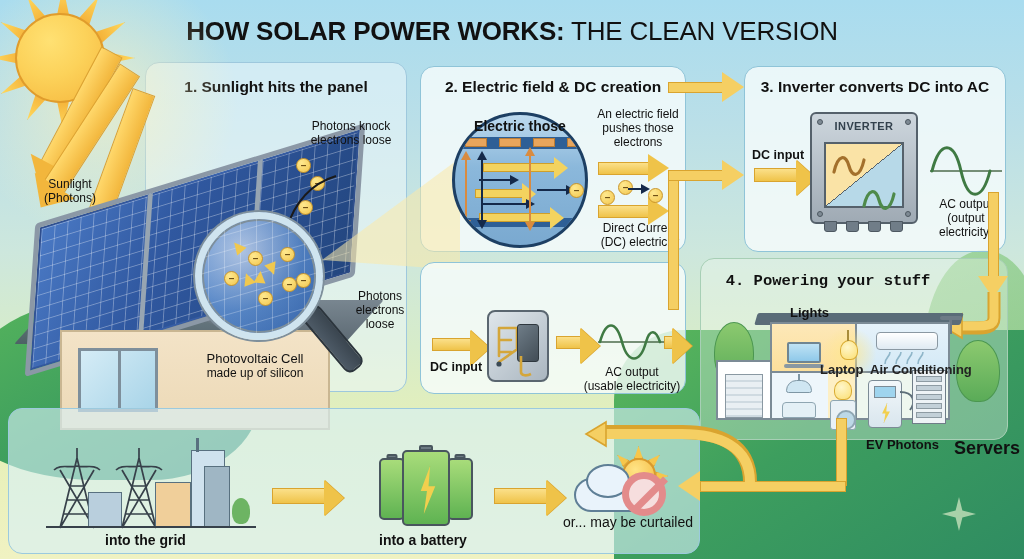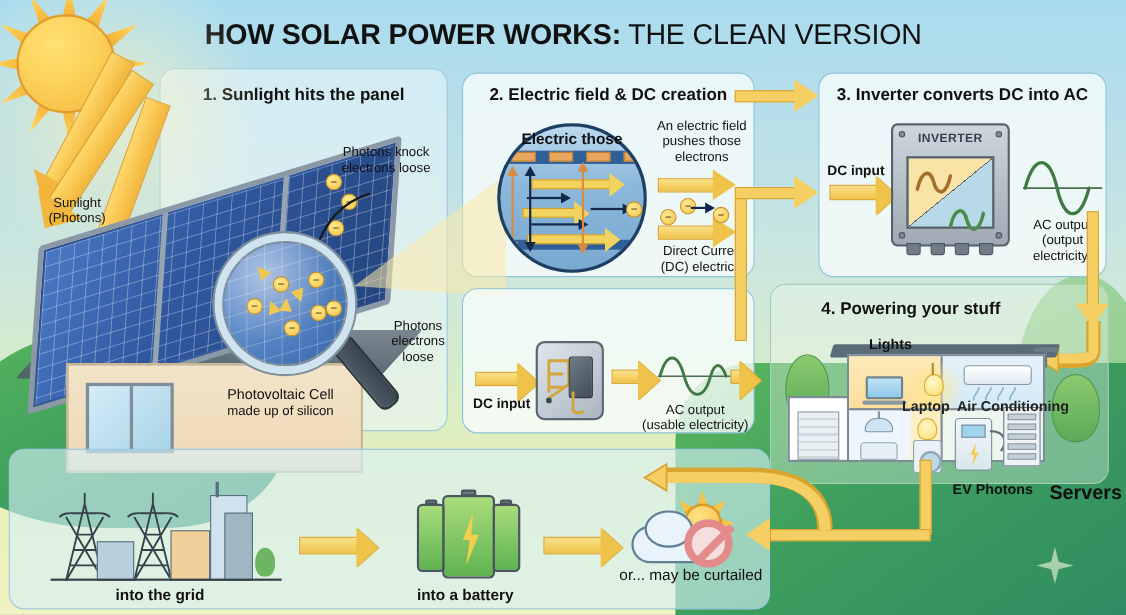--- a/index.html
+++ b/index.html
@@ -367,21 +367,21 @@
       <div class="tinyarrow" style="left:40px;top:54px;transform:rotate(160deg);"></div>
       <div class="tinyarrow" style="left:64px;top:44px;transform:rotate(-20deg);"></div>
       <div class="tinyarrow" style="left:52px;top:52px;transform:rotate(185deg);"></div>
     </div>
   </div>
 
   <div class="lbl" style="left:44px; top:178px; text-align:center;">
     <div class="b">Sunlight</div>
     <div>(Photons)</div>
   </div>
-  <div class="lbl c" style="left:296px; top:132px; width:110px;">
+  <div class="lbl c" style="left:296px; top:120px; width:110px;">
     <div>Photons knock</div>
     <div>electrons loose</div>
   </div>
   <div class="lbl c" style="left:340px; top:290px; width:80px;">
     <div class="b">Photons</div>
     <div class="b">electrons</div>
     <div>loose</div>
   </div>
   <div class="lbl c" style="left:180px; top:352px; width:150px;">
     <div class="b" style="font-size:13px">Photovoltaic Cell</div>
@@ -495,21 +495,21 @@
   <div class="lbl c" style="left:570px;top:366px;width:124px;">
     <div class="b">AC output</div>
     <div>(usable electricity)</div>
   </div>
 
   <div class="pipe pipe-v" style="left:668px;top:180px;height:130px;border-radius:0 0 0 0;"></div>
   <div class="pipe pipe-h" style="left:668px;top:170px;width:56px;"></div>
   <div class="head-r" style="left:722px;top:160px;"></div>
 
   <div class="panel nofill" style="left:700px; top:258px; width:308px; height:182px; background:rgba(240,250,240,.35); border-color:#a7cfb5;"></div>
-  <div class="ptitle" style="left:700px; width:256px; top:272px;">4. Powering your stuff</div>
+  <div class="ptitle" style="left:700px; width:256px; top:272px;font-family:Liberation Mono, monospace;">4. Powering your stuff</div>
 
   <div class="pipe pipe-v" style="left:988px;top:192px;height:86px;"></div>
   <div class="head-d" style="left:978px;top:276px;"></div>
   <svg class="wave" style="left:940px;top:292px;width:64px;height:46px;">
     <path d="M54,0 L54,26 C54,36 44,36 34,36 L20,36" fill="none" stroke="#d9a42f" stroke-width="13" stroke-linecap="butt"></path>
     <path d="M54,0 L54,26 C54,34 46,34 34,34 L20,34" fill="none" stroke="#f5cf63" stroke-width="9" stroke-linecap="butt"></path>
     <polygon points="22,22 22,46 2,34" fill="#f5cf63" stroke="#d9a42f" stroke-width="1.6"></polygon>
   </svg>
 
   <div class="tree" style="left:714px;top:322px;width:40px;height:62px;"></div>

